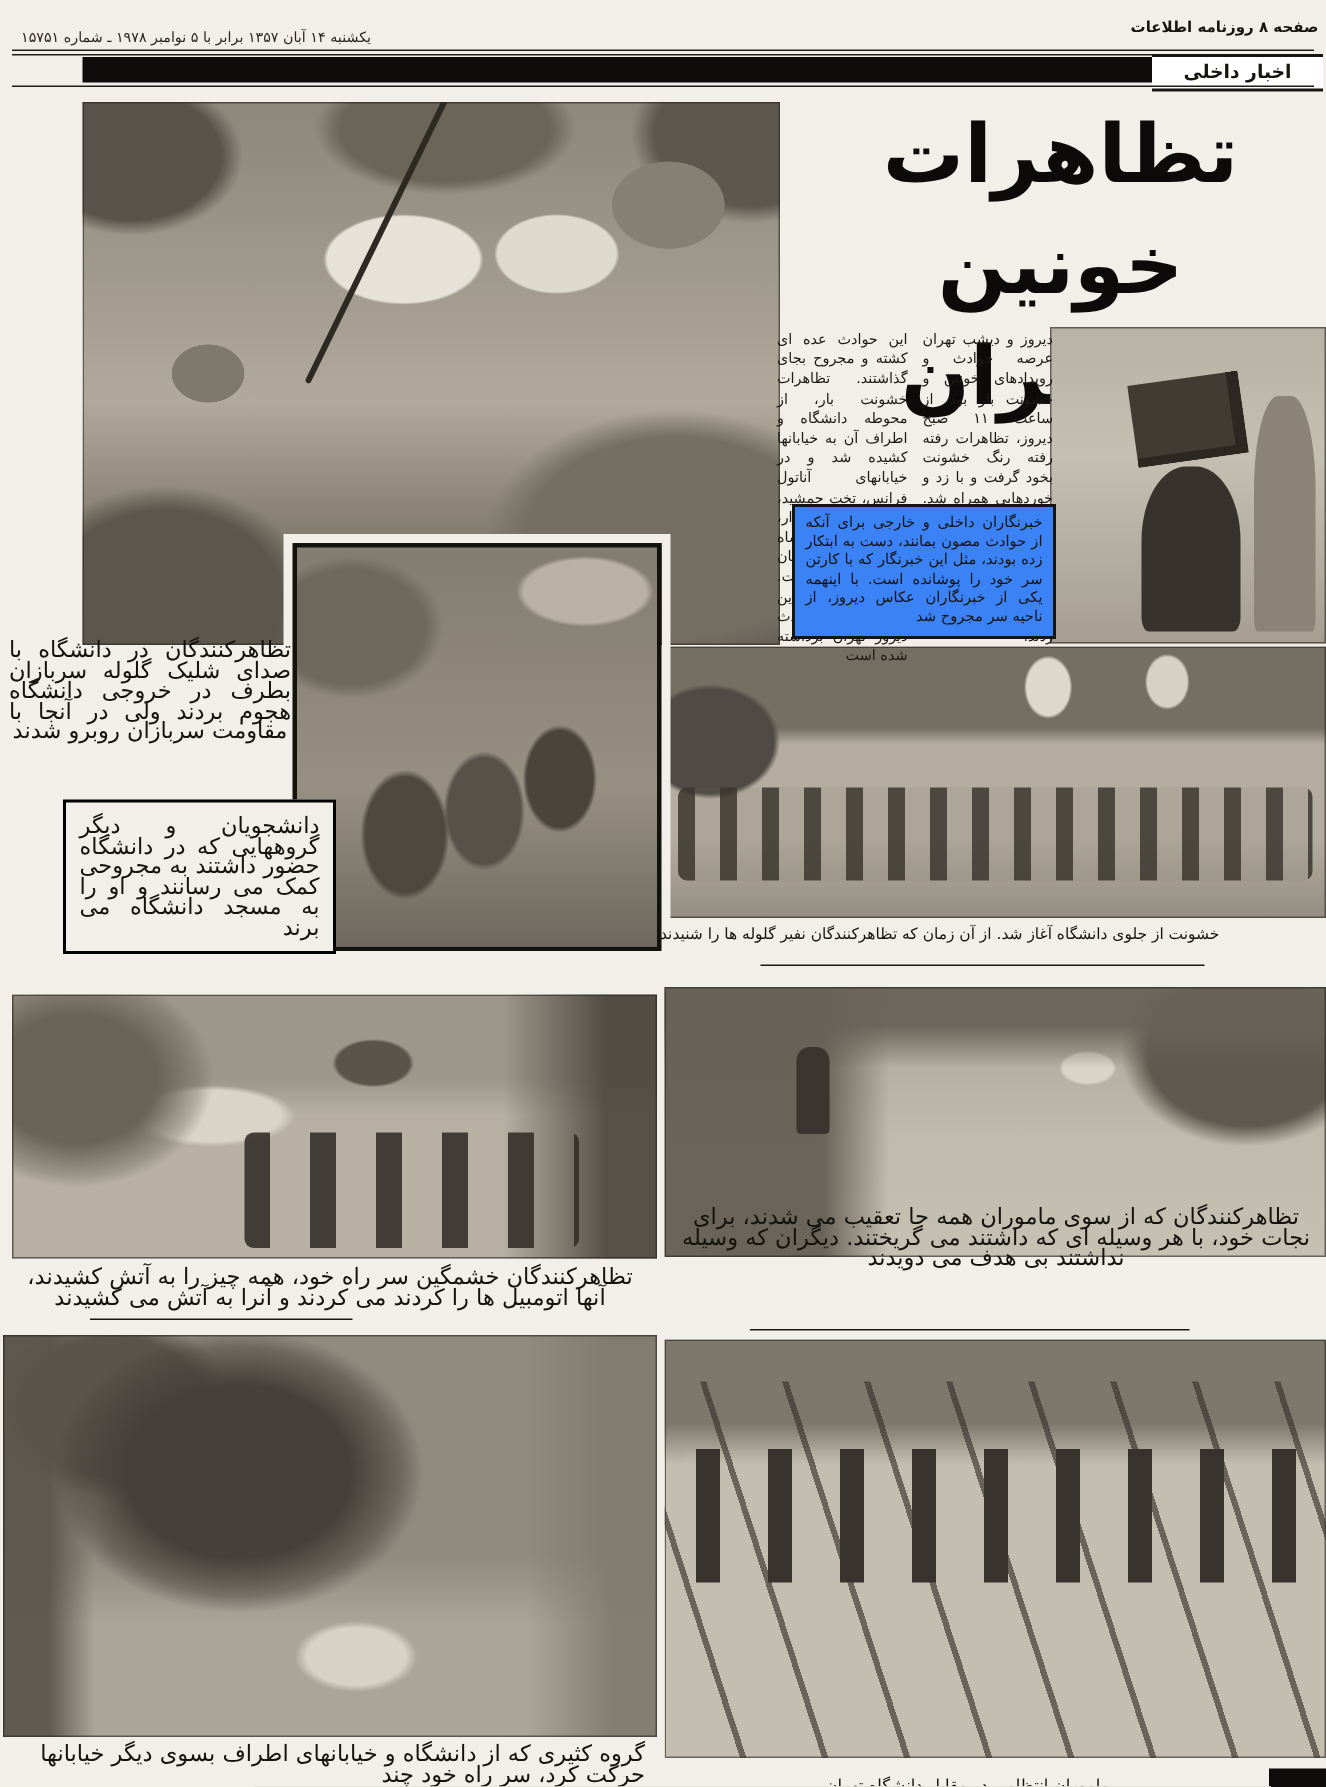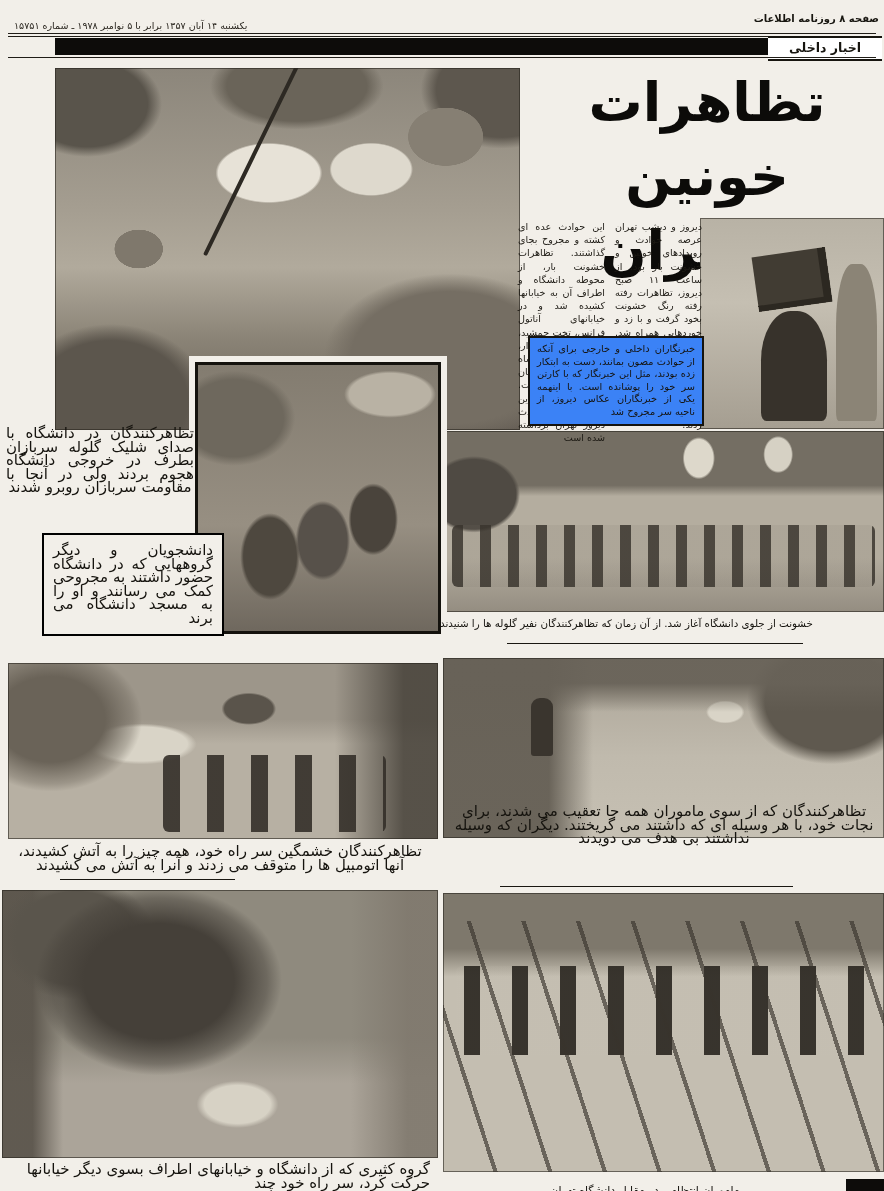--- a/index.html
+++ b/index.html
@@ -175,21 +175,21 @@
 
   <div id="cap-university" class="cap">تظاهرکنندگان در دانشگاه با صدای شلیک گلوله سربازان بطرف در خروجی دانشگاه هجوم بردند ولی در آنجا با مقاومت سربازان روبرو شدند</div>
 
   <div id="box-students" class="cap">دانشجویان و دیگر گروههایی که در دانشگاه حضور داشتند به مجروحی کمک می رسانند و او را به مسجد دانشگاه می برند</div>
 
   <div id="box-journalists" class="cap">خبرنگاران داخلی و خارجی برای آنکه از حوادث مصون بمانند، دست به ابتکار زده بودند، مثل این خبرنگار که با کارتن سر خود را پوشانده است. با اینهمه یکی از خبرنگاران عکاس دیروز، از ناحیه سر مجروح شد</div>
 
   <div id="cap-violence" class="cap">خشونت از جلوی دانشگاه آغاز شد. از آن زمان که تظاهرکنندگان نفیر گلوله ها را شنیدند</div>
   <div id="rule-violence" class="caprule"></div>
 
-  <div id="cap-burning" class="cap">تظاهرکنندگان خشمگین سر راه خود، همه چیز را به آتش کشیدند، آنها اتومبیل ها را متوقف می زدند و آنرا به آتش می کشیدند</div>
+  <div id="cap-burning" class="cap">تظاهرکنندگان خشمگین سر راه خود، همه چیز را به آتش کشیدند، آنها اتومبیل ها را کردند می کردند و آنرا به آتش می کشیدند</div>
   <div id="rule-burning" class="caprule"></div>
 
   <div id="cap-fleeing" class="cap">تظاهرکنندگان که از سوی ماموران همه جا تعقیب می شدند، برای نجات خود، با هر وسیله ای که داشتند می گریختند. دیگران که وسیله نداشتند بی هدف می دویدند</div>
   <div id="rule-fleeing" class="caprule"></div>
 
   <div id="cap-crowd" class="cap">گروه کثیری که از دانشگاه و خیابانهای اطراف بسوی دیگر خیابانها حرکت کرد، سر راه خود چند</div>
 
   <div id="cap-clipped" class="cap">ماموران انتظامی در مقابل دانشگاه تهران</div>
 
   <div id="corner-block"></div>

